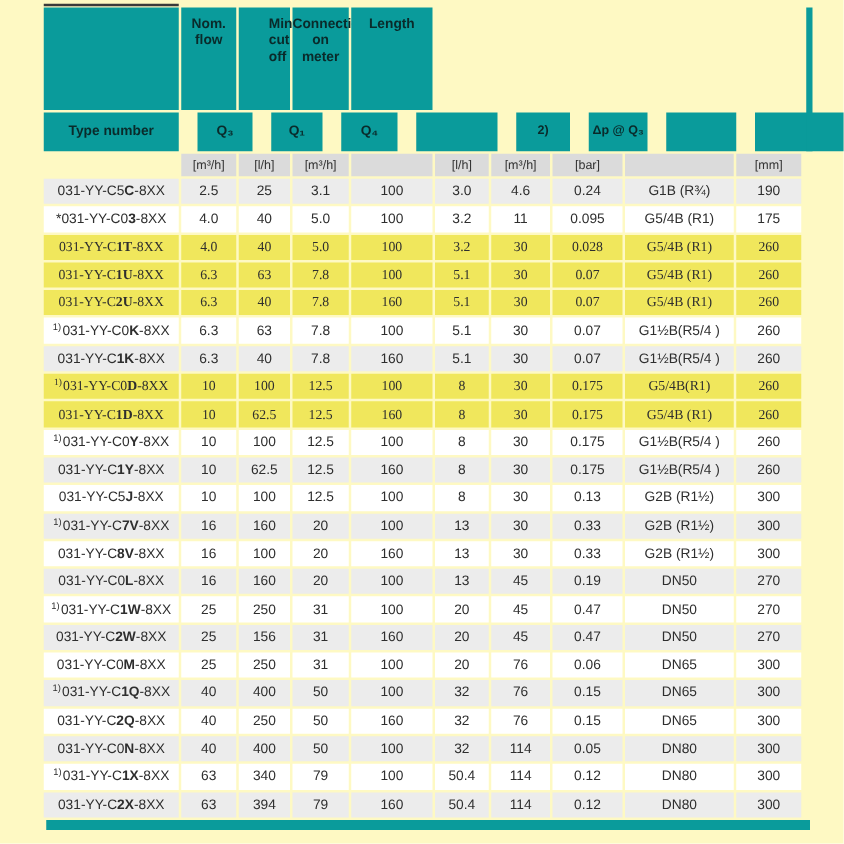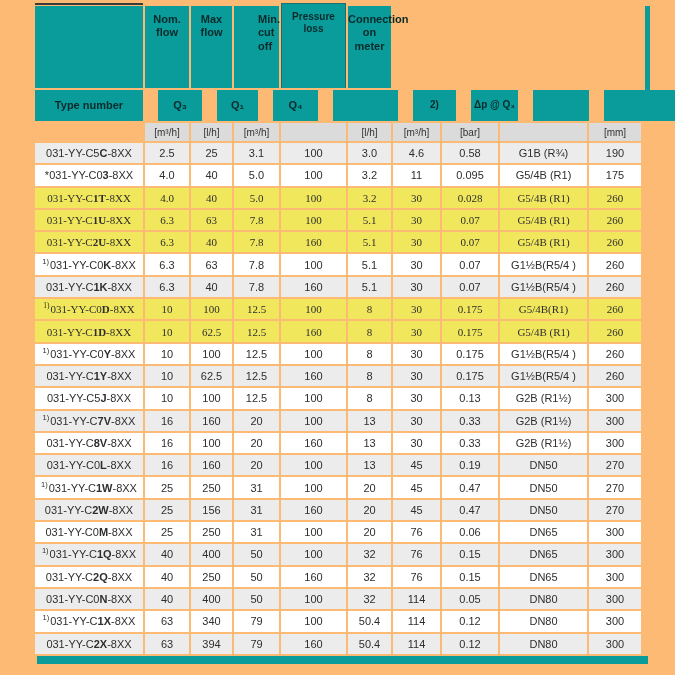--- a/index.html
+++ b/index.html
@@ -1,16 +1,16 @@
 <!DOCTYPE html>
 <html style="--teal: #0a9b9b; --yellow: #f0e75c; --stripe: #ececec; --ugray: #dbdbdb;"><head>
 <meta charset="utf-8">
 <style>
   html,body{margin:0;padding:0;background:#fff;}
-  .page{position:relative;width:675px;height:675px;background:#fdba74;overflow:hidden;
+  .page{position:relative;width:675px;height:675px;background:#fef9c3;overflow:hidden;
         font-family:"Liberation Sans","DejaVu Sans",sans-serif;color:#2e2e2e;}
   .tablewrap{position:absolute;left:35px;top:6px;width:606px;}
   .grid{display:grid;grid-template-columns:108px 44px 41px 45px 65px 43px 47px 56px 87px 52px;column-gap:2px;}
   
   .hrow-top{height:82px;position:relative;}
   .hrow-sym{height:31px;margin-top:2px;gap:15px;}
   .hcell{background:var(--teal);color:#0a2a2a;font-weight:bold;font-size:11px;line-height:1.22;
          text-align:center;box-sizing:border-box;}
   .hrow-top .hcell{padding-top:7px;}
   .hrow-sym .hcell{display:flex;align-items:center;justify-content:center;padding:0;}
@@ -38,24 +38,23 @@
 </head>
 <body>
 
 <div class="page">
   <div class="tablewrap">
 
     <div class="grid hrow-top">
       <div class="type-top-line"></div>
       <div class="hcell"></div>
       <div class="hcell">Nom. flow</div>
-      <div class="hcell">Max flow</div>
       <div class="hcell narrow">Min. cut off</div>
-      <div class="hcell ploss-top">Pressure loss</div>
       <div class="hcell">Connection on meter</div>
+      <div class="hcell">Length</div>
     </div>
 
     <div class="grid hrow-sym">
       <div class="hcell">Type number</div>
       <div class="hcell">Q₃</div>
       <div class="hcell">Q₁</div>
       <div class="hcell">Q₄</div>
       <div class="hcell"></div>
       <div class="hcell sym-small">2)</div>
       <div class="hcell sym-small">Δp @ Q₃</div>
@@ -80,21 +79,21 @@
 
     <div class="tbody">
         <div class="grid row">
           <div class="cell tcell bg-g">031-YY-C5<span class="bld">C</span>-8XX</div>
           <div class="cell bg-g">2.5</div>
           <div class="cell bg-g">25</div>
           <div class="cell bg-g">3.1</div>
           <div class="cell bg-g">100</div>
           <div class="cell bg-g">3.0</div>
           <div class="cell bg-g">4.6</div>
-          <div class="cell bg-g">0.58</div>
+          <div class="cell bg-g">0.24</div>
           <div class="cell bg-g">G1B (R¾)</div>
           <div class="cell bg-g">190</div>
         </div>
         <div class="grid row">
           <div class="cell tcell bg-w">*031-YY-C0<span class="bld">3</span>-8XX</div>
           <div class="cell bg-w">4.0</div>
           <div class="cell bg-w">40</div>
           <div class="cell bg-w">5.0</div>
           <div class="cell bg-w">100</div>
           <div class="cell bg-w">3.2</div>

